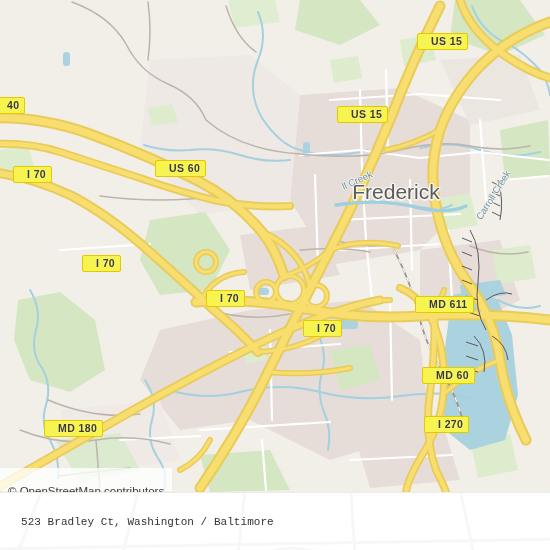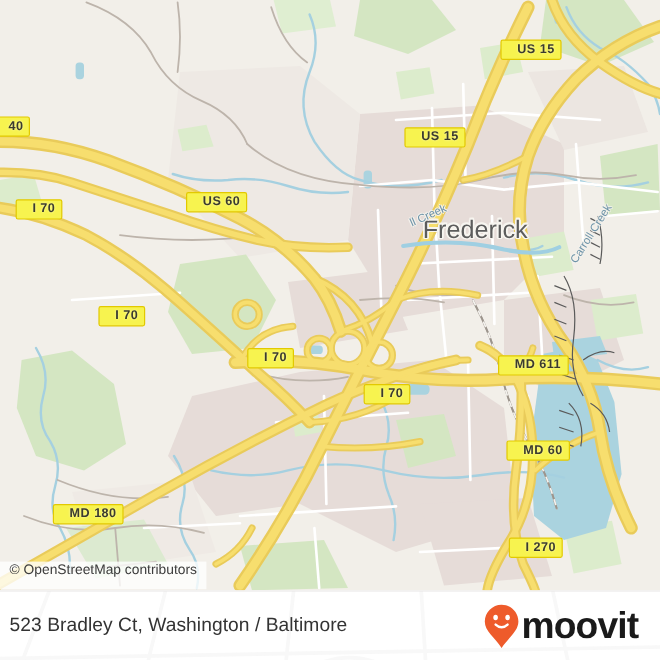--- a/index.html
+++ b/index.html
@@ -56,21 +56,21 @@
     white-space: nowrap;
     text-shadow:
       -1px 0 #f4f2ed, 1px 0 #f4f2ed, 0 -1px #f4f2ed, 0 1px #f4f2ed;
   }
 
   
   #attribution {
     position: absolute;
     left: 0; top: 468px;
     height: 23px;
-    padding: 0 8px 0 8px;
+    padding: 16px 8px 0 8px;
     background: rgba(255,255,255,0.78);
     color: #3c3c3c;
     font-size: 11.5px;
     line-height: 15px;
     font-family: "Liberation Sans", sans-serif;
     white-space: nowrap;
   }
 
   
   #callout {
@@ -125,24 +125,24 @@
     overflow: hidden;
   }
   #footer-watermark {
     position: absolute; left: 0; top: -40px;
     width: 550px; height: 120px;
     opacity: 0.055;
     pointer-events: none;
   }
   #footer-address {
     position: relative;
-    margin-left: 8px;
+    margin-left: 21px;
     color: #333333;
-    font-size: 16px;
-    font-family: Liberation Sans, sans-serif;
+    font-size: 11px;
+    font-family: Liberation Mono, monospace;
     letter-spacing: 0.05px;
     white-space: nowrap;
   }
   #brand {
     position: absolute;
     right: 18px; top: 50%;
     transform: translateY(-50%);
     display: flex;
     align-items: center;
   }
@@ -362,45 +362,36 @@
     <div class="shield" style="left:337px; top:106px;">US 15</div>
     <div class="shield" style="left:-7px; top:97px;">40</div>
     <div class="shield" style="left:155px; top:160px;">US 60</div>
     <div class="shield" style="left:13px; top:166px;">I 70</div>
     <div class="shield" style="left:82px; top:255px;">I 70</div>
     <div class="shield" style="left:206px; top:290px;">I 70</div>
     <div class="shield" style="left:303px; top:320px;">I 70</div>
     <div class="shield" style="left:415px; top:296px;">MD 611</div>
     <div class="shield" style="left:422px; top:367px;">MD 60</div>
     <div class="shield" style="left:44px; top:384px;margin-top:36px;">MD 180</div>
-    <div class="shield" style="left:424px; top:448px;">I 270</div>
+    <div class="shield" style="left:424px; top:416px;">I 270</div>
 
     <div id="attribution">© OpenStreetMap contributors</div>
 
   </div>
 
   <div id="footer">
     <svg id="footer-watermark" viewBox="0 0 550 120">
       <g stroke="#7d7d7d" stroke-width="3" fill="none">
         <path d="M60,-10 L10,120"></path>
         <path d="M150,-10 L118,120"></path>
         <path d="M250,-10 L236,120"></path>
         <path d="M348,-10 L356,120"></path>
         <path d="M450,-10 L478,120"></path>
         <path d="M-10,28 L560,18"></path>
         <path d="M-10,96 L560,86"></path>
         <path d="M60,-10 Q110,30 150,-10"></path>
         <path d="M236,120 Q290,70 348,120"></path>
       </g>
     </svg>
     <div id="footer-address">523 Bradley Ct, Washington / Baltimore</div>
-    <div id="brand">
-      <svg width="30" height="38" viewBox="0 0 30 38">
-        <path d="M15 1 C7.3 1 1 7.3 1 15 C1 23 9 28 15 37 C21 28 29 23 29 15 C29 7.3 22.7 1 15 1 Z" fill="#ee5b2b"></path>
-        <ellipse cx="10" cy="11.5" rx="1.9" ry="2.3" fill="#ffffff"></ellipse>
-        <ellipse cx="20" cy="11.5" rx="1.9" ry="2.3" fill="#ffffff"></ellipse>
-        <path d="M10 17.5 Q15 22 20 17.5" stroke="#ffffff" stroke-width="2" fill="none" stroke-linecap="round"></path>
-      </svg>
-      <span id="brand-name">moovit</span>
-    </div>
   </div>
 
 </div>
 
 </body></html>

